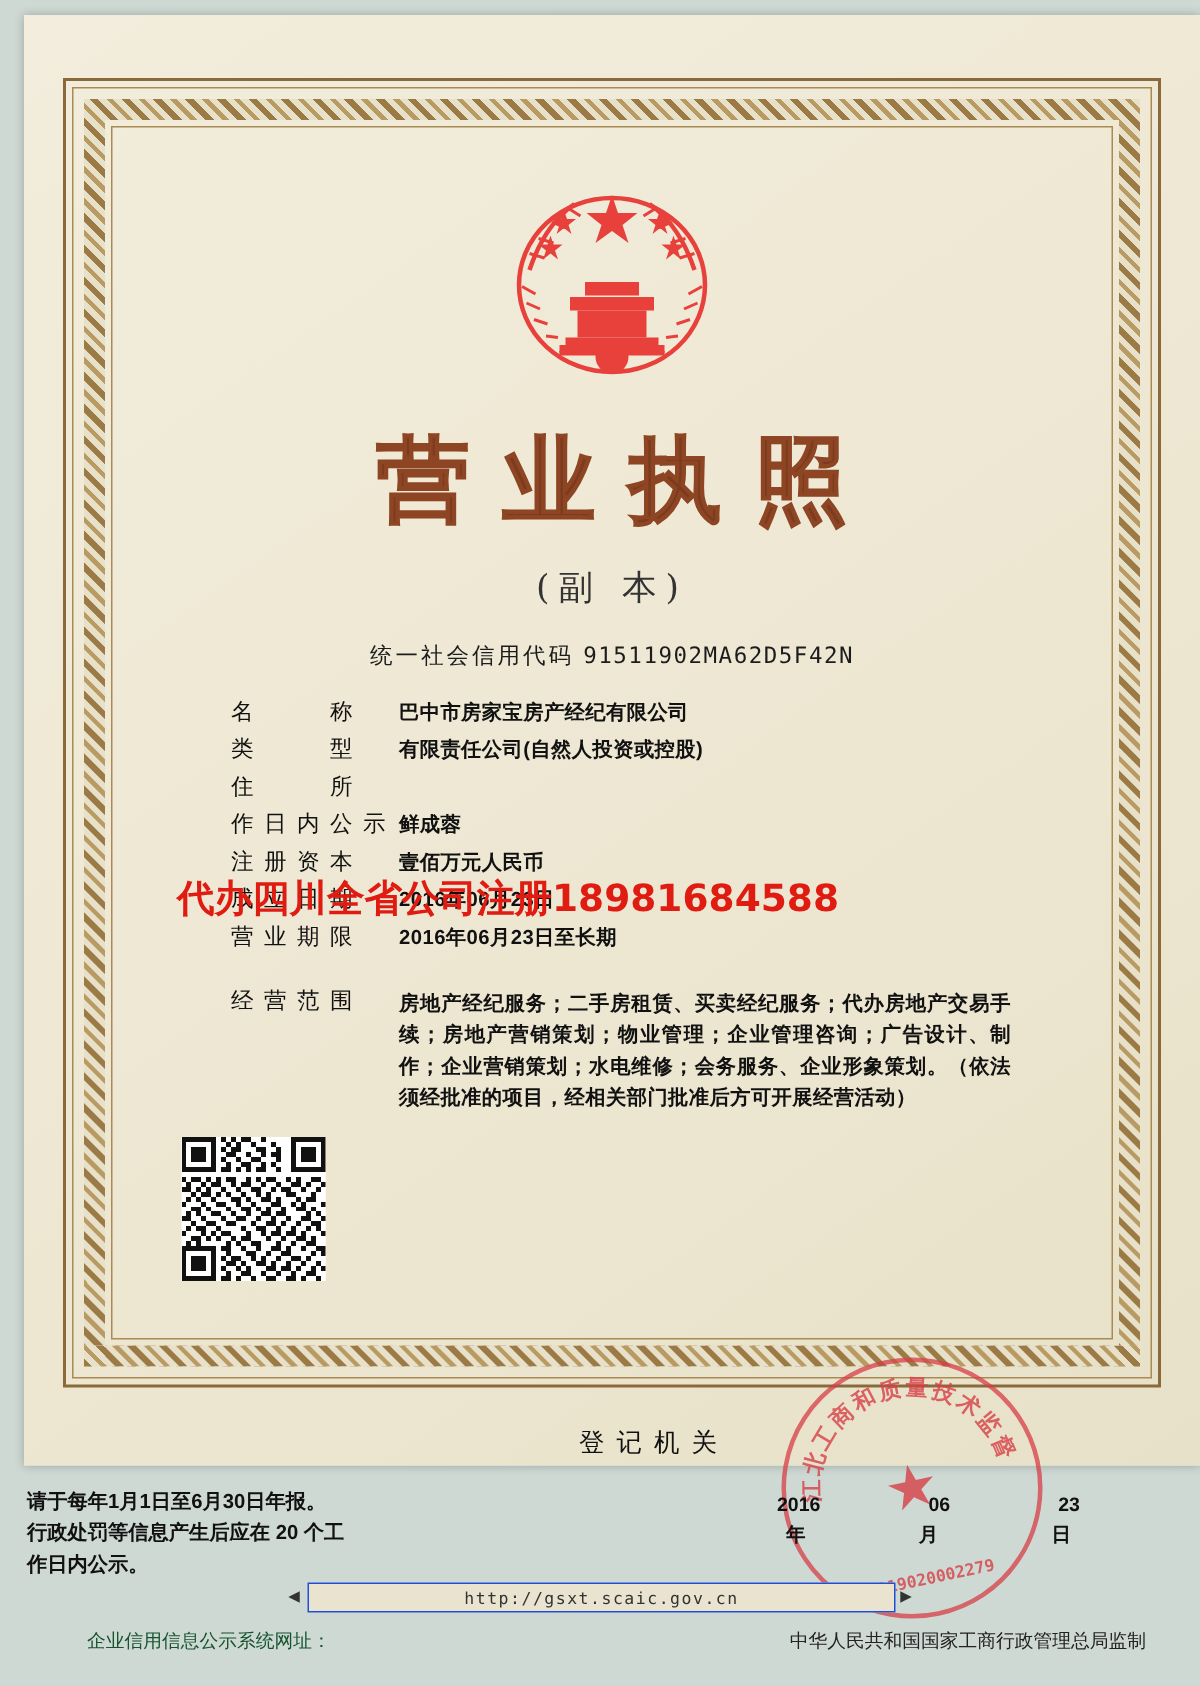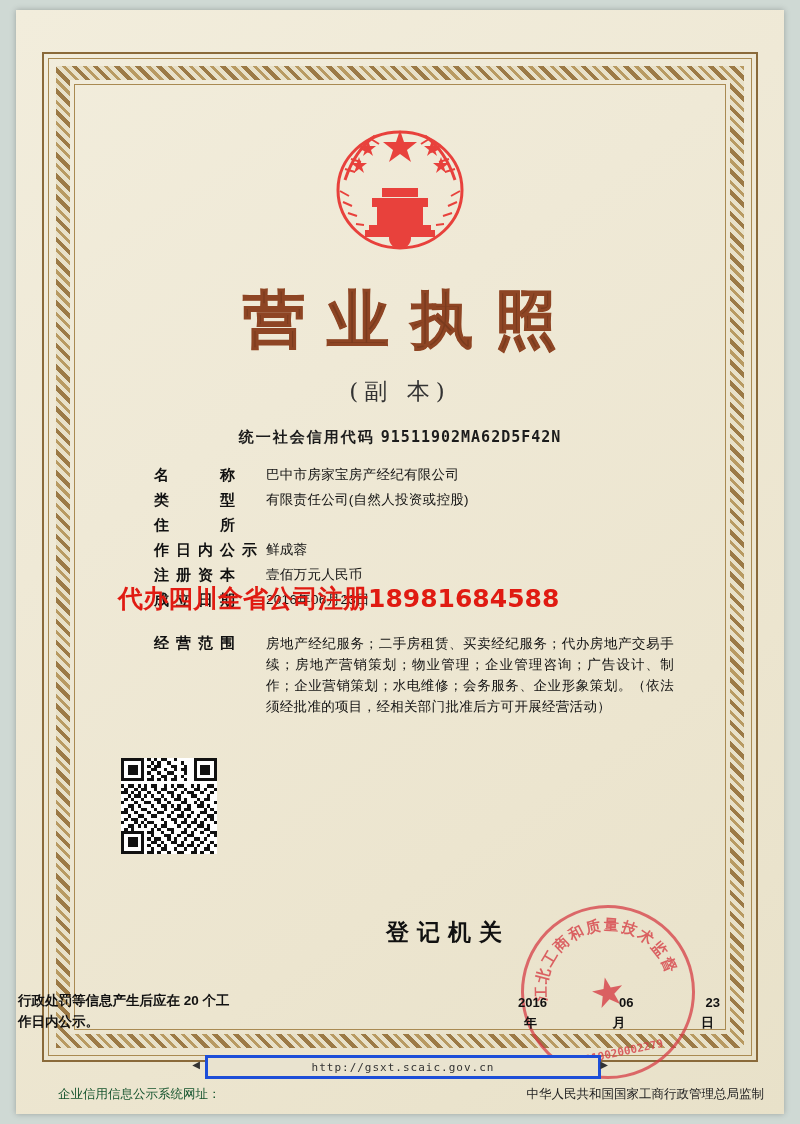--- a/index.html
+++ b/index.html
@@ -7,23 +7,24 @@
     width:800px;height:1124px;
     background:#cfd9d4;
     font-family:"Liberation Sans","DejaVu Sans",sans-serif;
     overflow:hidden;
     position:relative;
   }
   
   .sheet{
     position:absolute;
     left:16px;top:10px;
-    width:768px;height:1104px;
+    width:768px;height:967px;
     background:linear-gradient(145deg,#f2eddc 0%,#efe9d6 35%,#ece5cf 70%,#e8e1c9 100%);
     box-shadow:0 0 6px rgba(0,0,0,.25);
+    padding-left:16px;
   }
   
   .frame-outer{
     position:absolute;left:26px;top:42px;right:26px;bottom:52px;
     border:2px solid #8a6a3a;
   }
   .frame-mid{
     position:absolute;left:32px;top:48px;right:32px;bottom:58px;
     border:1px solid #a98a52;
   }
@@ -66,37 +67,37 @@
     letter-spacing:6px;
     color:#333;
     font-family:"DejaVu Serif","Liberation Serif",serif;
   }
   .credit-code{
     position:absolute;left:0;right:0;top:418px;
     text-align:center;
     font-size:15px;
     letter-spacing:2px;
     color:#1c1c1c;
-    font-weight:bold;
+    font-weight:normal;
   }
   .credit-code .num{letter-spacing:1px;font-family:"DejaVu Sans Mono","Liberation Mono",monospace;}
   
   .fields{
     position:absolute;left:138px;top:455px;width:520px;
     font-size:14px;color:#111;
   }
   .row{display:flex;margin-bottom:6px;line-height:19px;}
   .row .label{
     width:112px;flex:0 0 112px;
-    font-weight:bold;font-size:15px;
+    font-weight:normal;font-size:15px;
     letter-spacing:7px;
     color:#111;
   }
   .row .value{
-    flex:1;font-weight:normal;font-size:13.5px;color:#111;
+    flex:1;font-weight:bold;font-size:13.5px;color:#111;
     letter-spacing:.3px;
   }
   .row.scope{margin-top:24px;}
   .row.scope .value{line-height:21px;text-align:justify;}
   
   .watermark{
     position:absolute;left:102px;top:572px;
     font-size:25px;font-weight:bold;
     color:#e01b12;
     letter-spacing:0px;
@@ -104,22 +105,22 @@
     font-family:"DejaVu Sans","Liberation Sans",sans-serif;
   }
   
   .qr{
     position:absolute;left:105px;top:748px;
     width:96px;height:96px;
     background:#fff;
   }
   
   .reg-auth{
-    position:absolute;left:370px;top:907px;
-    font-size:23px;font-weight:bold;letter-spacing:8px;color:#111;
+    position:absolute;left:370px;top:940px;
+    font-size:17px;font-weight:normal;letter-spacing:8px;color:#111;
   }
   .date-line{
     position:absolute;left:498px;top:985px;
     width:210px;font-size:13px;color:#111;font-weight:bold;
   }
   .date-line .nums{display:flex;justify-content:space-between;padding:0 4px;}
   .date-line .units{display:flex;justify-content:space-between;padding:0 10px;margin-top:4px;}
   
   .seal{
     position:absolute;left:505px;top:895px;
@@ -145,21 +146,21 @@
     font-size:11px;font-weight:bold;color:rgba(214,62,70,.8);
     font-family:"DejaVu Sans Mono","Liberation Mono",monospace;
   }
   
   .notice{
     position:absolute;left:18px;top:990px;width:270px;
     font-size:13.5px;line-height:21px;color:#111;font-weight:bold;
   }
   .url-bar{
     position:absolute;left:205px;top:1055px;width:390px;height:18px;
-    border:3px solid #1d4ed8;
+    border:1px solid #1d4ed8;
     background:#e9e3cf;
     font-family:"DejaVu Sans Mono","Liberation Mono",monospace;
     font-size:11px;color:#333;
     display:flex;align-items:center;justify-content:center;
     letter-spacing:1px;
   }
   .url-arrow{
     position:absolute;top:1055px;width:18px;height:18px;
     display:flex;align-items:center;justify-content:center;
     font-size:10px;color:#333;
@@ -241,20 +242,24 @@
       <div class="label">作日内公示</div>
       <div class="value">鲜成蓉</div>
     </div>
     <div class="row">
       <div class="label">注册资本</div>
       <div class="value">壹佰万元人民币</div>
     </div>
     <div class="row">
       <div class="label">成立日期</div>
       <div class="value">2016年06月23日</div>
+    </div>
+    <div class="row">
+      <div class="label">营业期限</div>
+      <div class="value">2016年06月23日至长期</div>
     </div>
     <div class="row scope">
       <div class="label">经营范围</div>
       <div class="value">房地产经纪服务；二手房租赁、买卖经纪服务；代办房地产交易手续；房地产营销策划；物业管理；企业管理咨询；广告设计、制作；企业营销策划；水电维修；会务服务、企业形象策划。（依法须经批准的项目，经相关部门批准后方可开展经营活动）</div>
     </div>
   </div>
 
   <div class="watermark">代办四川全省公司注册18981684588</div>
 
   <div class="qr">
@@ -501,20 +506,21 @@
     <div class="units">
       <span>年</span>
       <span>月</span>
       <span>日</span>
     </div>
   </div>
 
 </div>
 
 <div class="notice">
+  <div>请于每年1月1日至6月30日年报。</div>
   <div>行政处罚等信息产生后应在 20 个工</div>
   <div>作日内公示。</div>
 </div>
 
 <div class="url-arrow left">◀</div>
 <div class="url-bar">http://gsxt.scaic.gov.cn</div>
 <div class="url-arrow right">▶</div>
 
 <div class="footer-left">企业信用信息公示系统网址：</div>
 <div class="footer-right">中华人民共和国国家工商行政管理总局监制</div>

